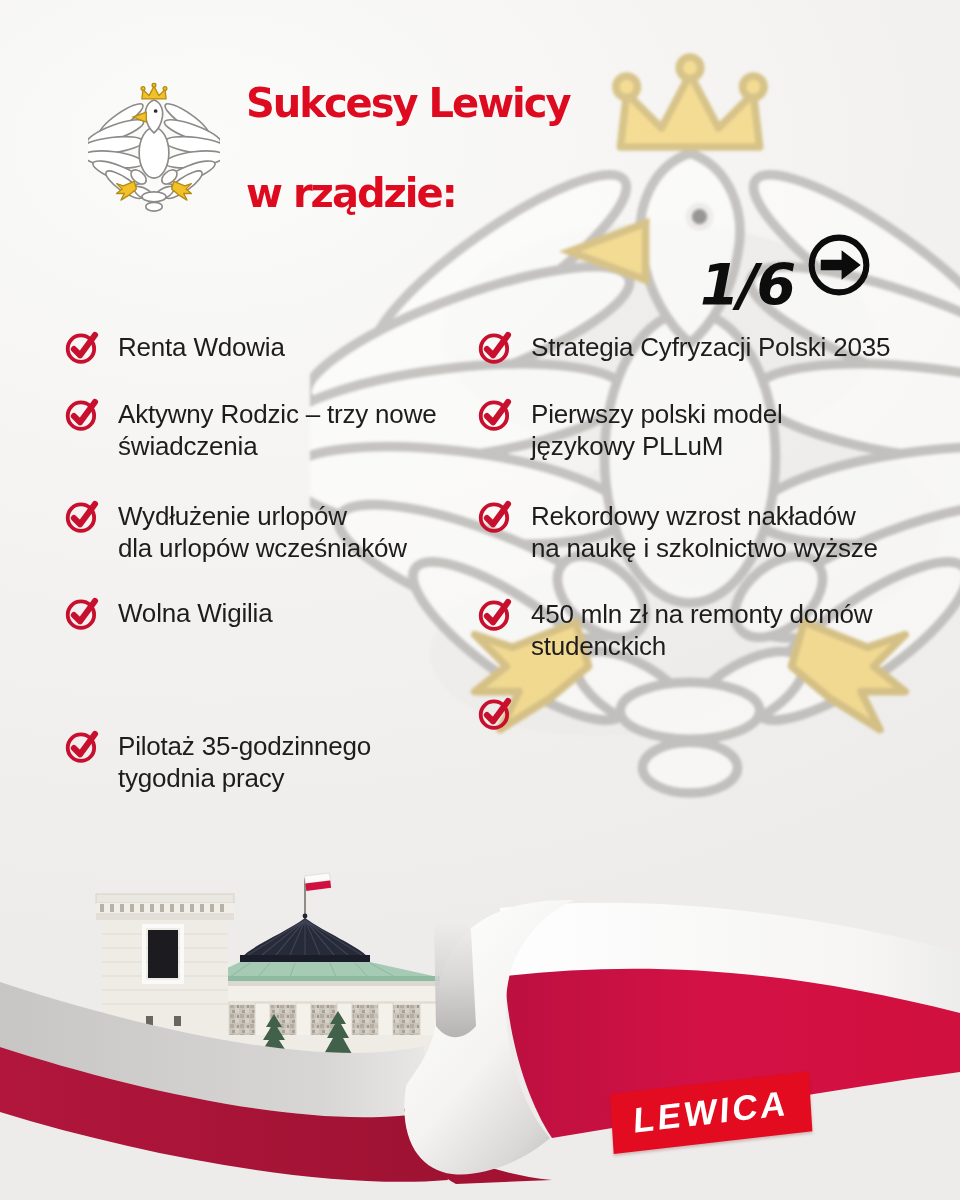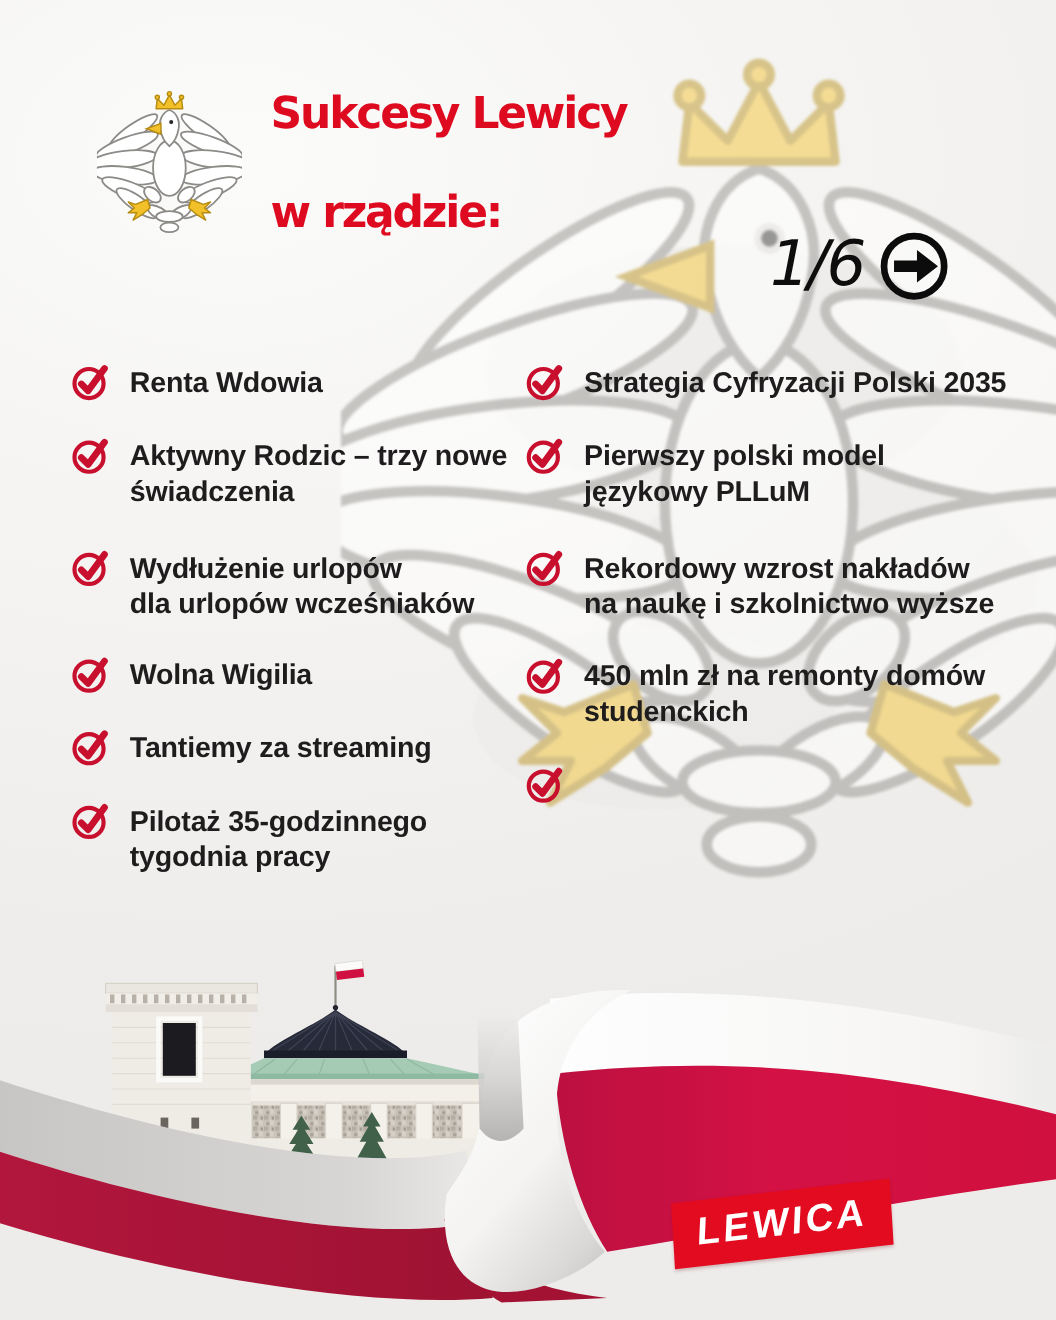--- a/index.html
+++ b/index.html
@@ -14,30 +14,30 @@
   
   .emblem{left:88px;top:78px;width:132px;height:154px;}
   .title{
     left:246px;top:58px;width:700px;
     font-family:"DejaVu Sans","Liberation Sans",sans-serif;
     font-weight:800;font-size:40px;line-height:90px;letter-spacing:-2px;
     color:#de0a1f;
   }
   .pagination{left:700px;top:204px;display:flex;align-items:center;}
   .page-label{
-    font-family:"DejaVu Sans",sans-serif;font-weight:400;font-style:italic;
-    font-size:57px;color:#0d0d0d;letter-spacing:-2px;line-height:72px;
+    font-family:"DejaVu Sans",sans-serif;font-weight:700;font-style:italic;
+    font-size:57px;color:#0d0d0d;letter-spacing:-2px;line-height:72px;margin-top:45px;
   }
   .arrow-wrap{width:66px;height:66px;margin-left:12px;margin-top:4px;cursor:pointer;}
   
   .check-item{display:flex;align-items:flex-start;}
   .check-icon{flex:0 0 38px;width:38px;height:38px;margin-top:-3px;}
   .item-text{
     margin-left:16px;white-space:pre-line;
-    font-size:26px;line-height:32px;font-weight:700;color:#1e1c1d;letter-spacing:-0.2px;
+    font-size:26px;line-height:32px;font-weight:400;color:#1e1c1d;letter-spacing:-0.2px;
   }
   .col-left{width:410px;}
   .col-right{width:446px;}
   .pos-l1{left:64px;top:331px}.pos-l2{left:64px;top:398px}.pos-l3{left:64px;top:500px}
   .pos-l4{left:64px;top:597px}.pos-l5{left:64px;top:663px}.pos-l6{left:64px;top:730px}
   .pos-r1{left:477px;top:331px}.pos-r2{left:477px;top:398px}.pos-r3{left:477px;top:500px}
   .pos-r4{left:477px;top:598px}.pos-r5{left:477px;top:697px}
   
   .sejm{left:90px;top:864px;width:350px;height:200px;}
   .ribbon{left:0;top:880px;width:960px;height:320px;}
@@ -153,26 +153,20 @@
       </svg>
     <span class="item-text">Wydłużenie urlopów
 dla urlopów wcześniaków</span>
   </div>
   <div class="abs check-item col-left pos-l4">
     <svg class="check-icon" viewBox="0 0 46 46">
         <use href="#check"></use>
       </svg>
     <span class="item-text">Wolna Wigilia</span>
   </div>
-  <div class="abs check-item col-left pos-l5">
-    <svg class="check-icon" viewBox="0 0 46 46">
-        <use href="#check"></use>
-      </svg>
-    <span class="item-text">Tantiemy za streaming</span>
-  </div>
   <div class="abs check-item col-left pos-l6">
     <svg class="check-icon" viewBox="0 0 46 46">
         <use href="#check"></use>
       </svg>
     <span class="item-text">Pilotaż 35-godzinnego
 tygodnia pracy</span>
   </div>
 
   <div class="abs check-item col-right pos-r1">
     <svg class="check-icon" viewBox="0 0 46 46">

